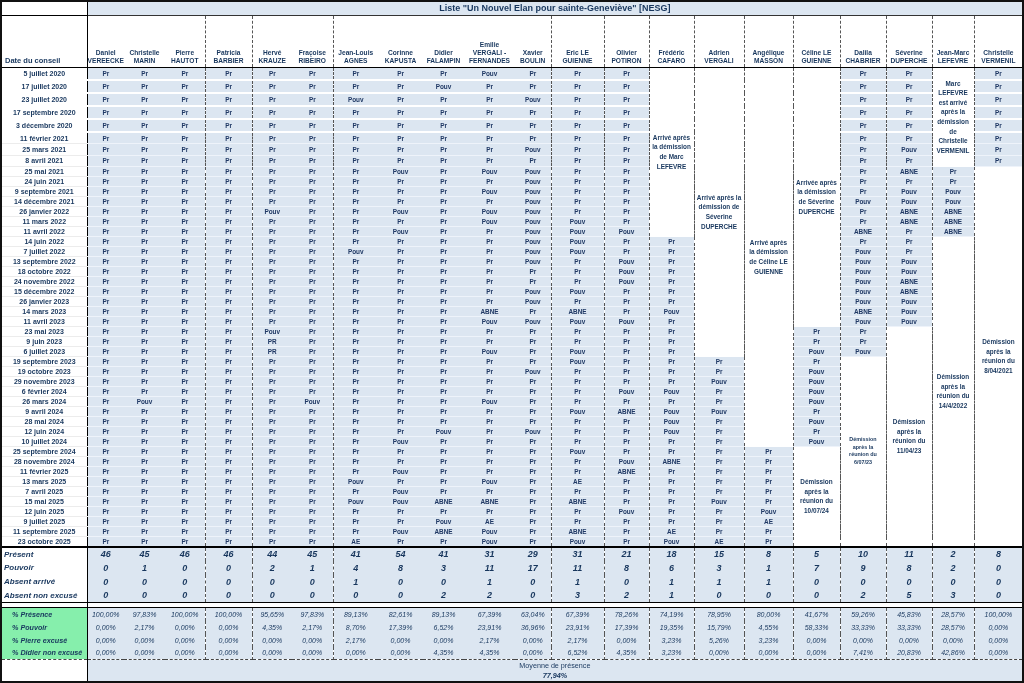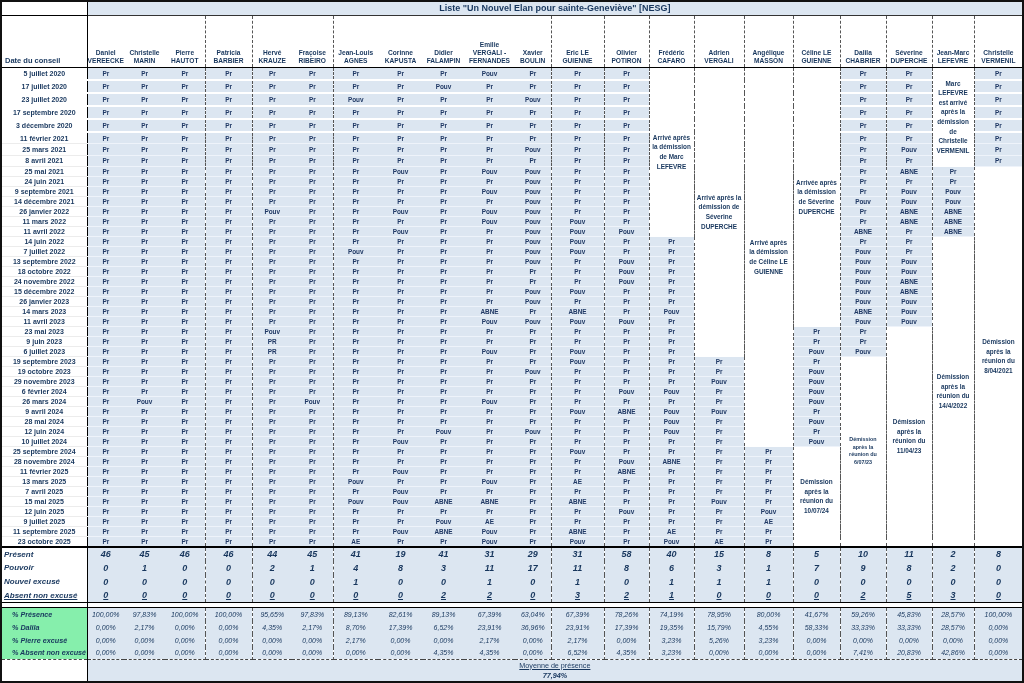--- a/index.html
+++ b/index.html
@@ -991,27 +991,27 @@
     <tbody id="summary-rows">
         <tr class="counts-first" style="height: 14px;">
           <td class="sum-label">Présent</td>
           <td class="sum-val">46</td>
           <td class="sum-val">45</td>
           <td class="sum-val sep">46</td>
           <td class="sum-val sep">46</td>
           <td class="sum-val">44</td>
           <td class="sum-val sep">45</td>
           <td class="sum-val">41</td>
-          <td class="sum-val">19</td>
+          <td class="sum-val">54</td>
           <td class="sum-val">41</td>
           <td class="sum-val">31</td>
           <td class="sum-val sep">29</td>
           <td class="sum-val sep">31</td>
-          <td class="sum-val sep">58</td>
-          <td class="sum-val sep">40</td>
+          <td class="sum-val sep">21</td>
+          <td class="sum-val sep">18</td>
           <td class="sum-val sep">15</td>
           <td class="sum-val sep">8</td>
           <td class="sum-val sep">5</td>
           <td class="sum-val sep">10</td>
           <td class="sum-val sep">11</td>
           <td class="sum-val sep">2</td>
           <td class="sum-val">8</td>
         </tr>
         <tr style="height: 14px;">
           <td class="sum-label">Pouvoir</td>
@@ -1031,21 +1031,21 @@
           <td class="sum-val sep">6</td>
           <td class="sum-val sep">3</td>
           <td class="sum-val sep">1</td>
           <td class="sum-val sep">7</td>
           <td class="sum-val sep">9</td>
           <td class="sum-val sep">8</td>
           <td class="sum-val sep">2</td>
           <td class="sum-val">0</td>
         </tr>
         <tr style="height: 14px;">
-          <td class="sum-label">Nouvel excusé</td>
+          <td class="sum-label">Absent arrivé</td>
           <td class="sum-val">0</td>
           <td class="sum-val">0</td>
           <td class="sum-val sep">0</td>
           <td class="sum-val sep">0</td>
           <td class="sum-val">0</td>
           <td class="sum-val sep">0</td>
           <td class="sum-val">1</td>
           <td class="sum-val">0</td>
           <td class="sum-val">0</td>
           <td class="sum-val">1</td>
@@ -1054,21 +1054,21 @@
           <td class="sum-val sep">0</td>
           <td class="sum-val sep">1</td>
           <td class="sum-val sep">1</td>
           <td class="sum-val sep">1</td>
           <td class="sum-val sep">0</td>
           <td class="sum-val sep">0</td>
           <td class="sum-val sep">0</td>
           <td class="sum-val sep">0</td>
           <td class="sum-val">0</td>
         </tr>
-        <tr style="height: 14px; text-decoration: underline;">
+        <tr style="height: 14px;">
           <td class="sum-label">Absent non excusé</td>
           <td class="sum-val">0</td>
           <td class="sum-val">0</td>
           <td class="sum-val sep">0</td>
           <td class="sum-val sep">0</td>
           <td class="sum-val">0</td>
           <td class="sum-val sep">0</td>
           <td class="sum-val">0</td>
           <td class="sum-val">0</td>
           <td class="sum-val">2</td>
@@ -1107,21 +1107,21 @@
           <td class="pct-val sep">74,19%</td>
           <td class="pct-val sep">78,95%</td>
           <td class="pct-val sep">80,00%</td>
           <td class="pct-val sep">41,67%</td>
           <td class="pct-val sep">59,26%</td>
           <td class="pct-val sep">45,83%</td>
           <td class="pct-val sep">28,57%</td>
           <td class="pct-val">100,00%</td>
         </tr>
         <tr style="height: 13px;">
-          <td class="pct-label">% Dalila</td>
+          <td class="pct-label">% Pouvoir</td>
           <td class="pct-val">0,00%</td>
           <td class="pct-val">2,17%</td>
           <td class="pct-val sep">0,00%</td>
           <td class="pct-val sep">0,00%</td>
           <td class="pct-val">4,35%</td>
           <td class="pct-val sep">2,17%</td>
           <td class="pct-val">8,70%</td>
           <td class="pct-val">17,39%</td>
           <td class="pct-val">6,52%</td>
           <td class="pct-val">23,91%</td>
@@ -1155,21 +1155,21 @@
           <td class="pct-val sep">3,23%</td>
           <td class="pct-val sep">5,26%</td>
           <td class="pct-val sep">3,23%</td>
           <td class="pct-val sep">0,00%</td>
           <td class="pct-val sep">0,00%</td>
           <td class="pct-val sep">0,00%</td>
           <td class="pct-val sep">0,00%</td>
           <td class="pct-val">0,00%</td>
         </tr>
         <tr class="pct-last" style="height: 13px;">
-          <td class="pct-label">% Absent non excusé</td>
+          <td class="pct-label">% Didier non excusé</td>
           <td class="pct-val">0,00%</td>
           <td class="pct-val">0,00%</td>
           <td class="pct-val sep">0,00%</td>
           <td class="pct-val sep">0,00%</td>
           <td class="pct-val">0,00%</td>
           <td class="pct-val sep">0,00%</td>
           <td class="pct-val">0,00%</td>
           <td class="pct-val">0,00%</td>
           <td class="pct-val">4,35%</td>
           <td class="pct-val">4,35%</td>
@@ -1180,21 +1180,21 @@
           <td class="pct-val sep">0,00%</td>
           <td class="pct-val sep">0,00%</td>
           <td class="pct-val sep">0,00%</td>
           <td class="pct-val sep">7,41%</td>
           <td class="pct-val sep">20,83%</td>
           <td class="pct-val sep">42,86%</td>
           <td class="pct-val">0,00%</td>
         </tr>
       </tbody>
     <tfoot>
-      <tr style="height:11px;text-decoration:underline;">
+      <tr style="height:11px;">
         <td class="foot-left"></td>
         <td class="foot" colspan="21">Moyenne de présence</td>
       </tr>
       <tr style="height:11px;">
         <td class="foot-left"></td>
         <td class="foot val" colspan="21">77,94%</td>
       </tr>
     </tfoot>
   </table>
 </div>

